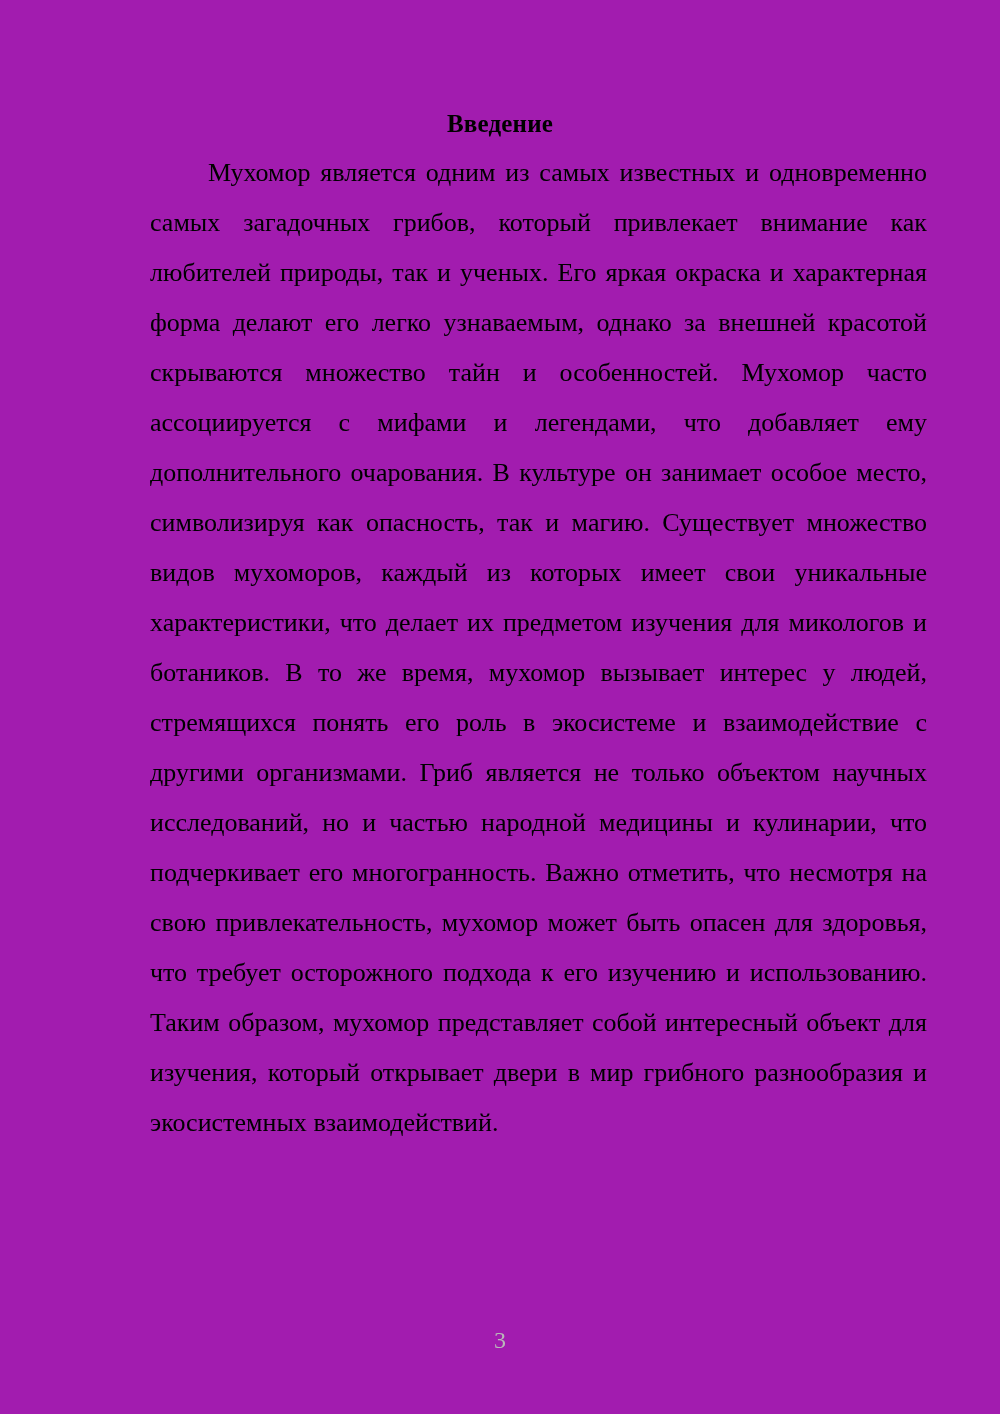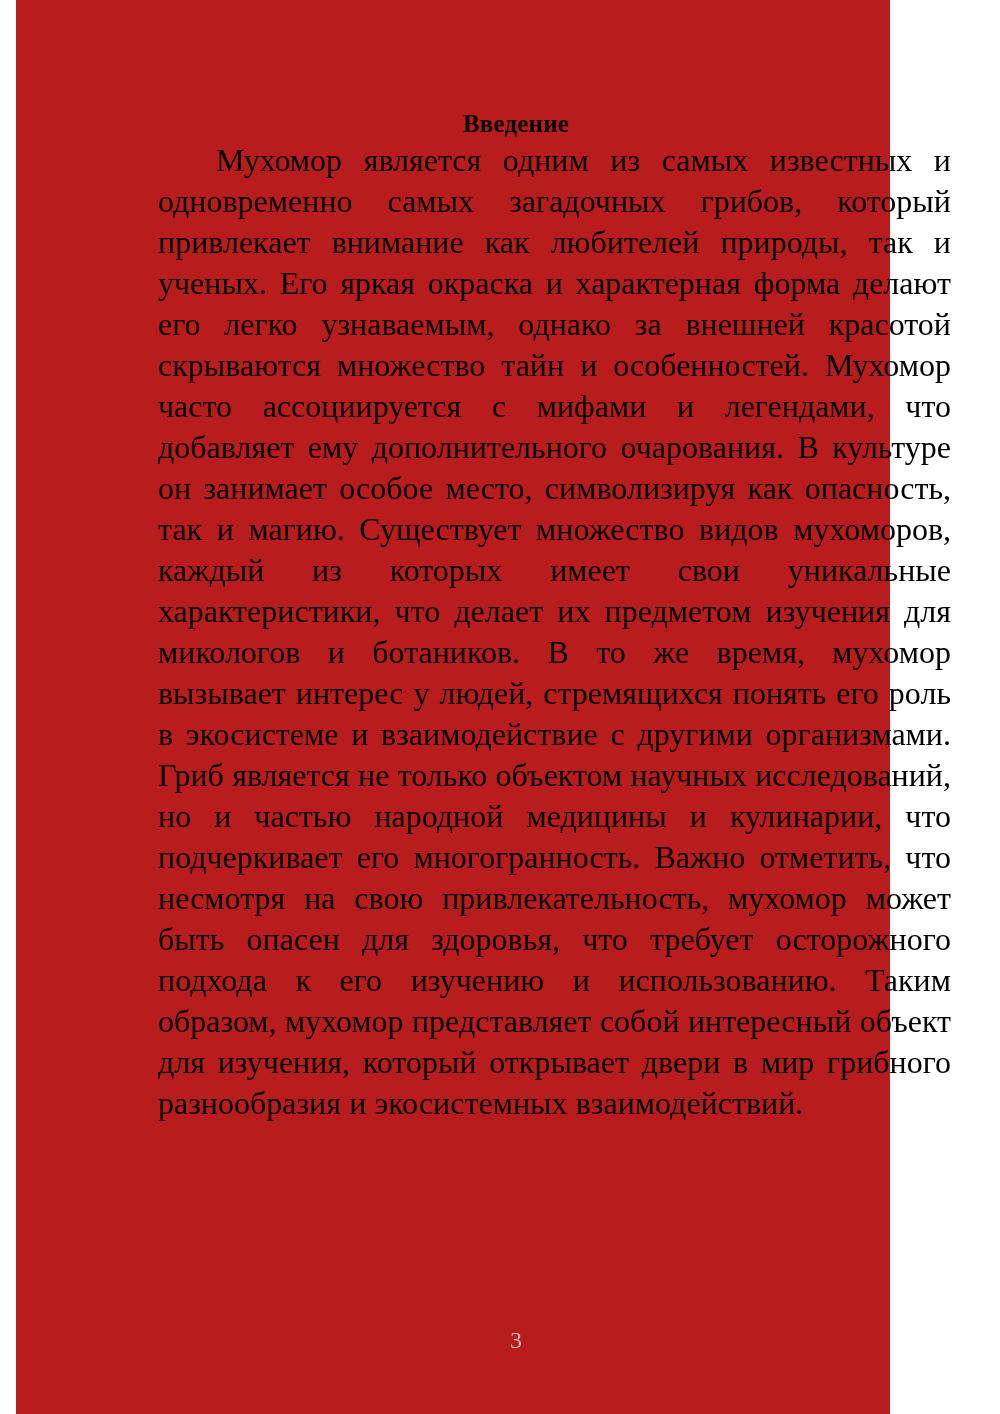--- a/index.html
+++ b/index.html
@@ -14,24 +14,24 @@
     font-family: "Liberation Serif", "DejaVu Serif", serif;
     color: #000000;
     position: relative;
     overflow: hidden;
     -webkit-font-smoothing: antialiased;
   }
 
   .page {
     position: absolute;
     top: 0;
-    left: 16px;
-    width: 874px;
+    left: 0;
+    width: 1000px;
     height: 1414px;
-    background: #b91c1c;
+    background: #a21caf;
   }
 
   .page-heading {
     position: absolute;
     top: 92px;
     left: 0;
     width: 1000px;
     text-align: center;
     font-size: 25px;
     font-weight: bold;
@@ -40,23 +40,23 @@
   }
 
   .body-block {
     position: absolute;
     top: 140px;
     left: 142px;
     width: 793px;
   }
 
   .body-paragraph {
-    margin: 0;
-    font-size: 32px;
-    line-height: 41px;
+    margin: 8px;
+    font-size: 26px;
+    line-height: 50px;
     text-align: justify;
     text-justify: inter-word;
     text-indent: 58px;
     hyphens: none;
     word-spacing: 0.2px;
   }
 
   .page-number {
     position: absolute;
     top: 1327px;

